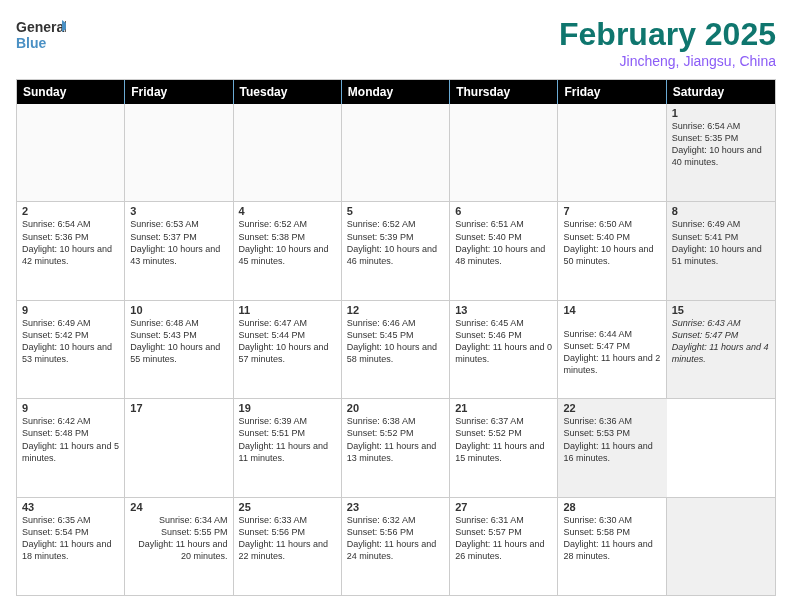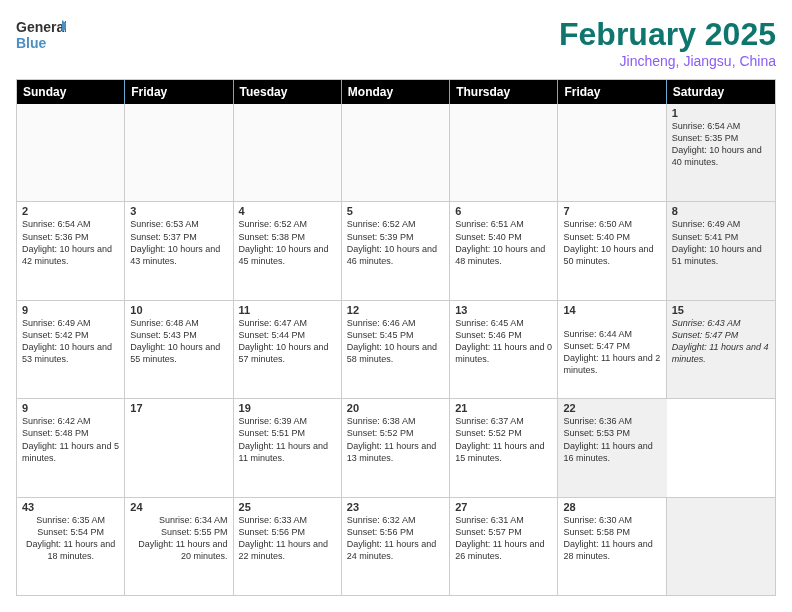--- a/index.html
+++ b/index.html
@@ -257,21 +257,21 @@
           <div class="cal-cell shaded">
             <div class="day-num">22</div>
             <div class="cell-text" style="white-space: pre-line;">Sunrise: 6:36 AM
 Sunset: 5:53 PM
 Daylight: 11 hours and 16 minutes.</div>
           </div>
         </div>
         <div class="cal-row">
           <div class="cal-cell">
             <div class="day-num">43</div>
-            <div class="cell-text" style="white-space: pre-line; text-align: center;">Sunrise: 6:35 AM
+            <div class="cell-text" style="white-space: pre-line;">Sunrise: 6:35 AM
 Sunset: 5:54 PM
 Daylight: 11 hours and 18 minutes.</div>
           </div>
           <div class="cal-cell">
             <div class="day-num">24</div>
             <div class="cell-text" style="white-space: pre-line; text-align: right;">Sunrise: 6:34 AM
 Sunset: 5:55 PM
 Daylight: 11 hours and 20 minutes.</div>
           </div>
           <div class="cal-cell">

